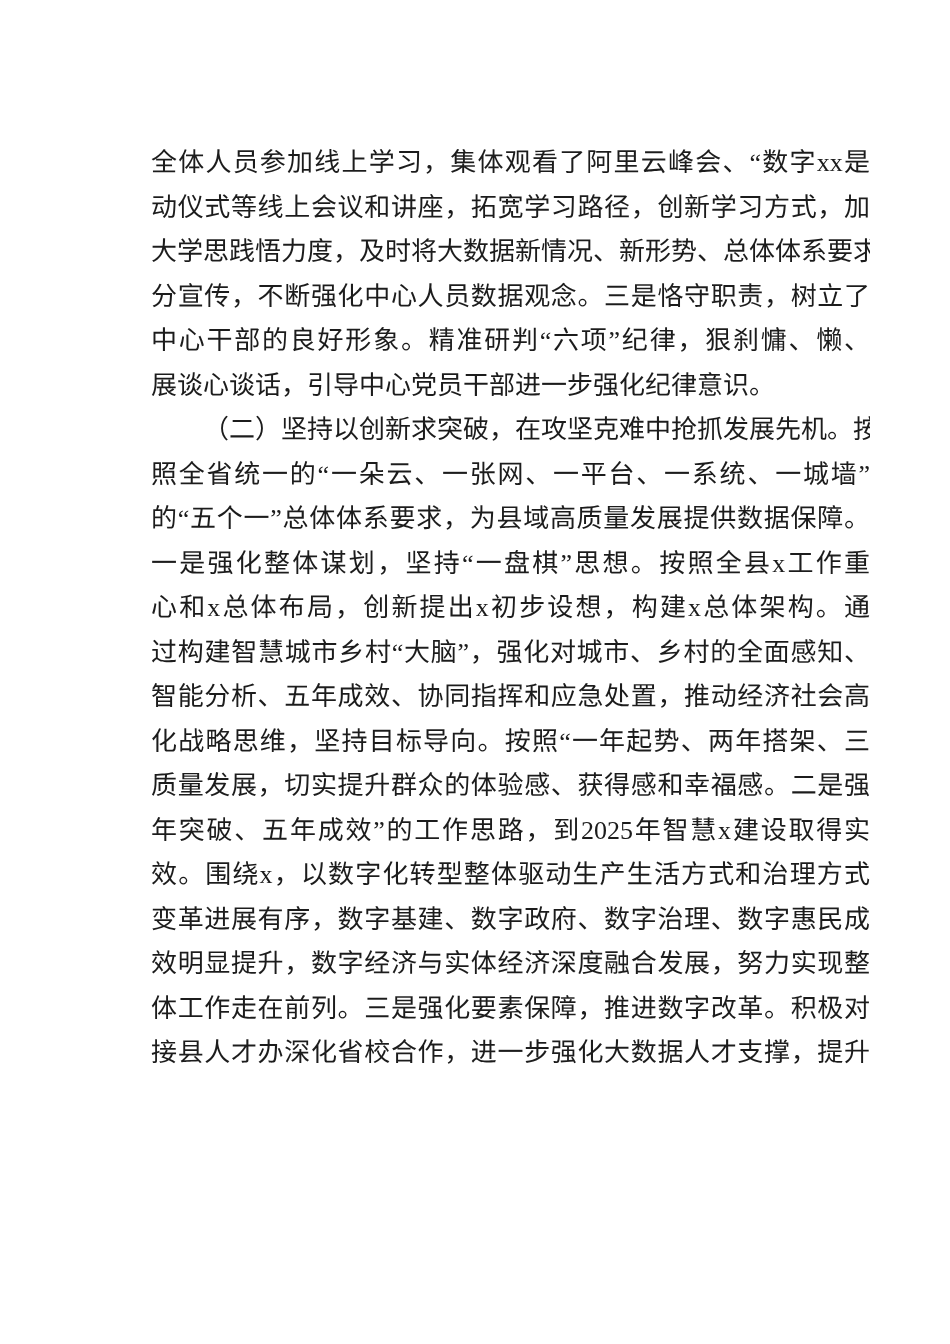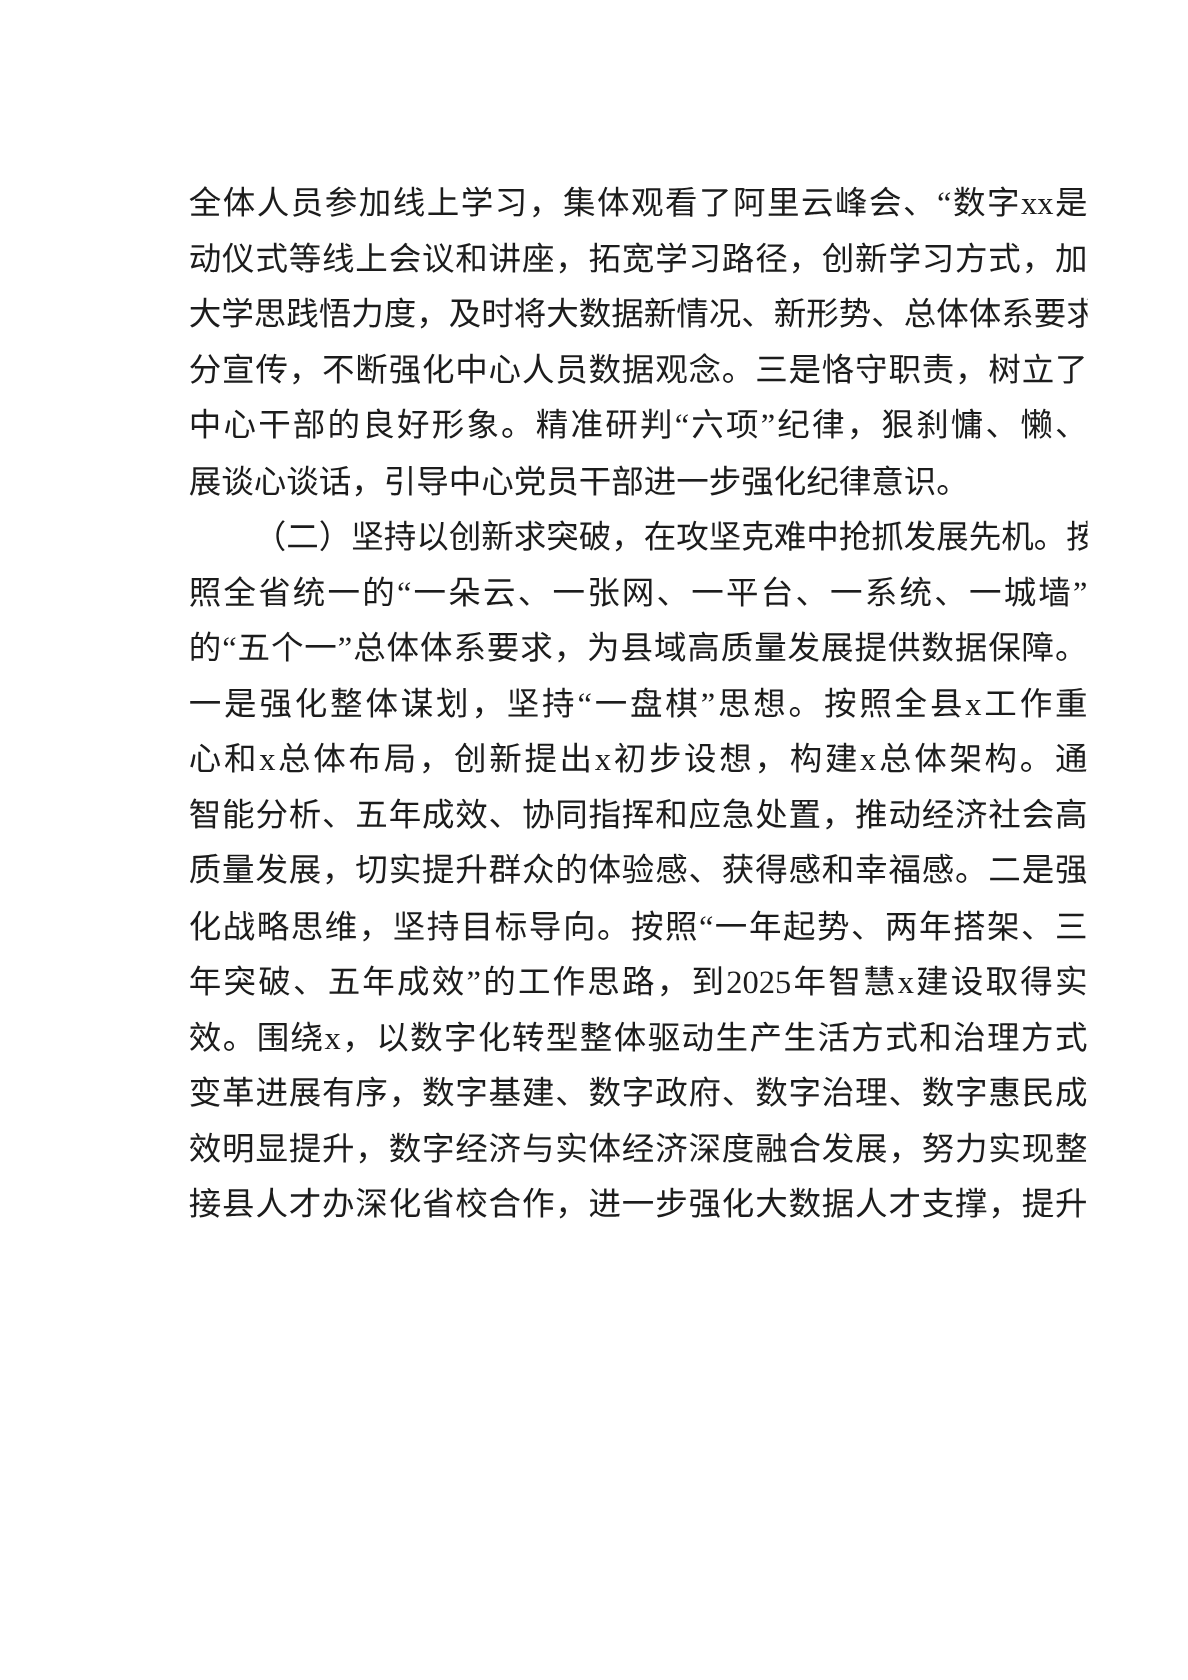--- a/index.html
+++ b/index.html
@@ -52,23 +52,25 @@
         <div class="line">分宣传，不断强化中心人员数据观念。三是恪守职责，树立了</div>
         <div class="line">中心干部的良好形象。精准研判“六项”纪律，狠刹慵、懒、</div>
         <div class="line flush-left">展谈心谈话，引导中心党员干部进一步强化纪律意识。</div>
       </div>
       <div class="para">
         <div class="line indent-first">（二）坚持以创新求突破，在攻坚克难中抢抓发展先机。按</div>
         <div class="line">照全省统一的“一朵云、一张网、一平台、一系统、一城墙”</div>
         <div class="line">的“五个一”总体体系要求，为县域高质量发展提供数据保障。</div>
         <div class="line">一是强化整体谋划，坚持“一盘棋”思想。按照全县x工作重</div>
         <div class="line">心和x总体布局，创新提出x初步设想，构建x总体架构。通</div>
+        <div class="line">过构建智慧城市乡村“大脑”，强化对城市、乡村的全面感知、</div>
         <div class="line">智能分析、五年成效、协同指挥和应急处置，推动经济社会高</div>
+        <div class="line">化战略思维，坚持目标导向。按照“一年起势、两年搭架、三</div>
         <div class="line">质量发展，切实提升群众的体验感、获得感和幸福感。二是强</div>
-        <div class="line">化战略思维，坚持目标导向。按照“一年起势、两年搭架、三</div>
         <div class="line">年突破、五年成效”的工作思路，到2025年智慧x建设取得实</div>
         <div class="line">效。围绕x，以数字化转型整体驱动生产生活方式和治理方式</div>
         <div class="line">变革进展有序，数字基建、数字政府、数字治理、数字惠民成</div>
         <div class="line">效明显提升，数字经济与实体经济深度融合发展，努力实现整</div>
+        <div class="line">体工作走在前列。三是强化要素保障，推进数字改革。积极对</div>
         <div class="line">接县人才办深化省校合作，进一步强化大数据人才支撑，提升</div>
       </div>
     </div>
 </div>
 
 </body></html>

